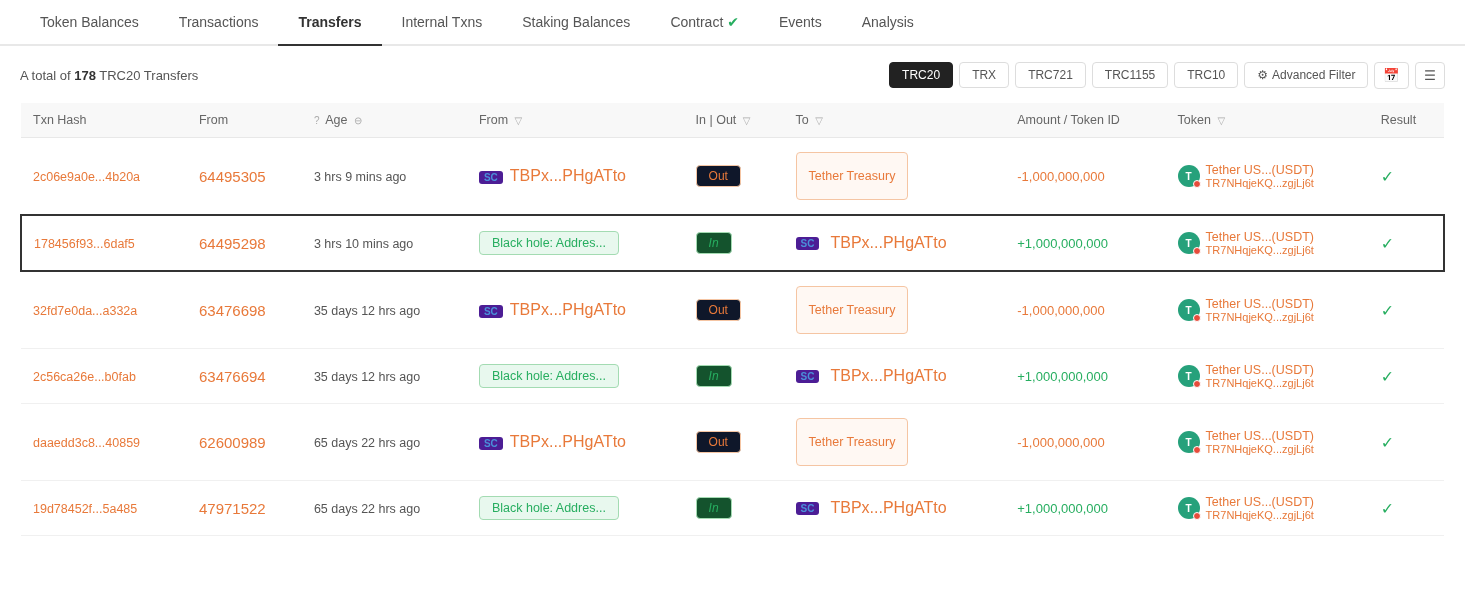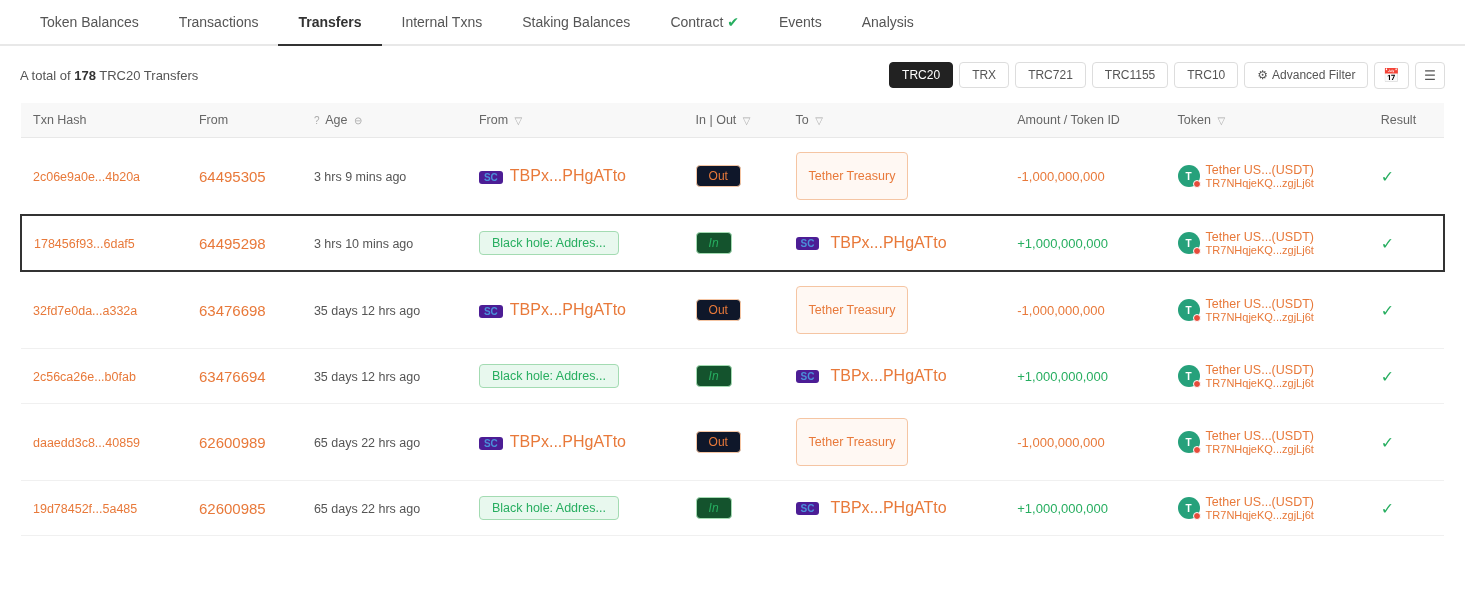--- a/index.html
+++ b/index.html
@@ -359,21 +359,21 @@
       <div>
         <div class="token-name">Tether US...(USDT)</div>
         <div class="token-addr">TR7NHqjeKQ...zgjLj6t</div>
       </div>
     </div>
           </td>
           <td><span class="result-check">✓</span></td>
         </tr>
         <tr>
           <td><span class="tx-hash">19d78452f...5a485</span></td>
-          <td><span class="block-num">62600985</span></td>
+          <td><span class="block-num">47971522</span></td>
           <td><span class="age-col">65 days 22 hrs ago</span></td>
           <td><span class="to-blackhole">Black hole: Addres...</span></td>
           <td><span class="direction-badge direction-in">In</span></td>
           <td>
             <div class="to-col">
               <span class="sc-badge">SC</span>
               <span class="from-addr">TBPx...PHgATto</span>
             </div>
           </td>
           <td><span class="amount-pos">+1,000,000,000</span></td>

